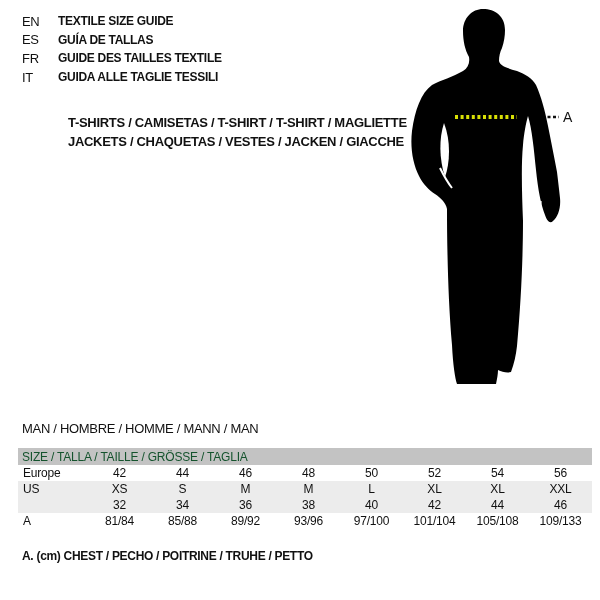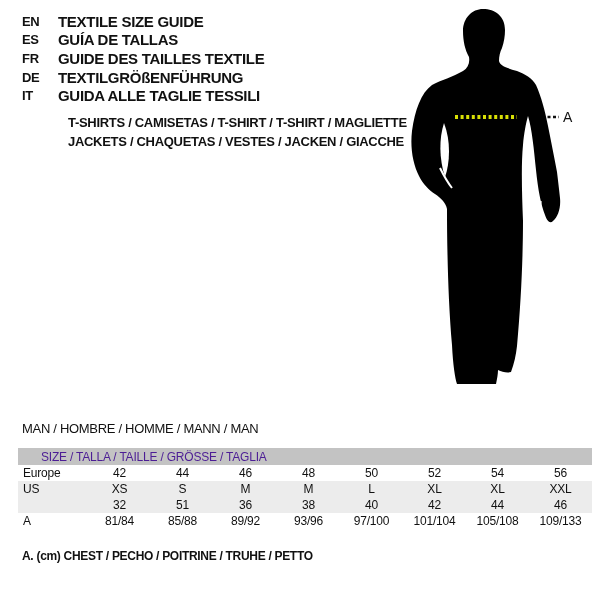--- a/index.html
+++ b/index.html
@@ -4,32 +4,32 @@
 <style>
   html,body{margin:0;padding:0;background:#fff;}
   .canvas{
     position:relative;width:600px;height:600px;background:#ffffff;
     font-family:"Liberation Sans","DejaVu Sans",sans-serif;
     color:#111;overflow:hidden;
   }
   
   .lang-list{position:absolute;left:22px;top:12px;}
   .lang-row{display:flex;height:18.6px;align-items:center;}
-  .lang-code{width:36px;font-size:13px;font-weight:700;letter-spacing:-0.3px;}
-  .lang-label{font-size:15px;font-weight:700;letter-spacing:-0.3px;white-space:nowrap;}
+  .lang-code{width:36px;font-size:13px;font-weight:400;letter-spacing:-0.3px;}
+  .lang-label{font-size:12px;font-weight:700;letter-spacing:-0.3px;white-space:nowrap;}
   
   .categories{position:absolute;left:22px;top:113px;}
   .category-line{font-size:13px;font-weight:700;letter-spacing:-0.3px;line-height:19px;white-space:nowrap;margin-left:46px;}
   
   .figure-wrap{position:absolute;left:395px;top:5px;width:185px;height:385px;}
   
   .section-title{position:absolute;left:22px;top:421px;font-size:13px;font-weight:400;letter-spacing:-0.3px;}
   
   .size-table{position:absolute;left:18px;top:448px;width:574px;font-size:12px;letter-spacing:-0.2px;}
-  .tbl-header{height:17px;background:#c3c3c3;display:flex;align-items:center;padding-left:23px;color:#4c1d95;}
+  .tbl-header{height:17px;background:#c3c3c3;display:flex;align-items:center;padding-left:4px;color:#14532d;}
   .tbl-row{display:flex;height:16px;align-items:center;}
   .tbl-row.zebra{background:#ececec;}
   .cell-label{width:65px;padding-left:5px;text-align:left;}
   .cell-val{flex:1;text-align:center;}
   
   .footnote{position:absolute;left:22px;top:549px;font-size:12px;font-weight:700;letter-spacing:-0.3px;}
 </style>
 </head>
 <body>
 
@@ -40,24 +40,20 @@
       <span class="lang-code">EN</span>
       <span class="lang-label">TEXTILE SIZE GUIDE</span>
     </div>
     <div class="lang-row">
       <span class="lang-code">ES</span>
       <span class="lang-label">GUÍA DE TALLAS</span>
     </div>
     <div class="lang-row">
       <span class="lang-code">FR</span>
       <span class="lang-label">GUIDE DES TAILLES TEXTILE</span>
-    </div>
-    <div class="lang-row">
-      <span class="lang-code">DE</span>
-      <span class="lang-label">TEXTILGRÖßENFÜHRUNG</span>
     </div>
     <div class="lang-row">
       <span class="lang-code">IT</span>
       <span class="lang-label">GUIDA ALLE TAGLIE TESSILI</span>
     </div>
   </div>
 
   <div class="categories">
     <div class="category-line">T-SHIRTS / CAMISETAS / T-SHIRT / T-SHIRT / MAGLIETTE</div>
     <div class="category-line">JACKETS / CHAQUETAS / VESTES / JACKEN / GIACCHE</div>
@@ -136,21 +132,21 @@
       <span class="cell-val">M</span>
       <span class="cell-val">L</span>
       <span class="cell-val">XL</span>
       <span class="cell-val">XL</span>
       <span class="cell-val">XXL</span>
     </div>
 
     <div class="tbl-row zebra">
       <span class="cell-label"></span>
       <span class="cell-val">32</span>
-      <span class="cell-val">51</span>
+      <span class="cell-val">34</span>
       <span class="cell-val">36</span>
       <span class="cell-val">38</span>
       <span class="cell-val">40</span>
       <span class="cell-val">42</span>
       <span class="cell-val">44</span>
       <span class="cell-val">46</span>
     </div>
 
     <div class="tbl-row">
       <span class="cell-label">A</span>

